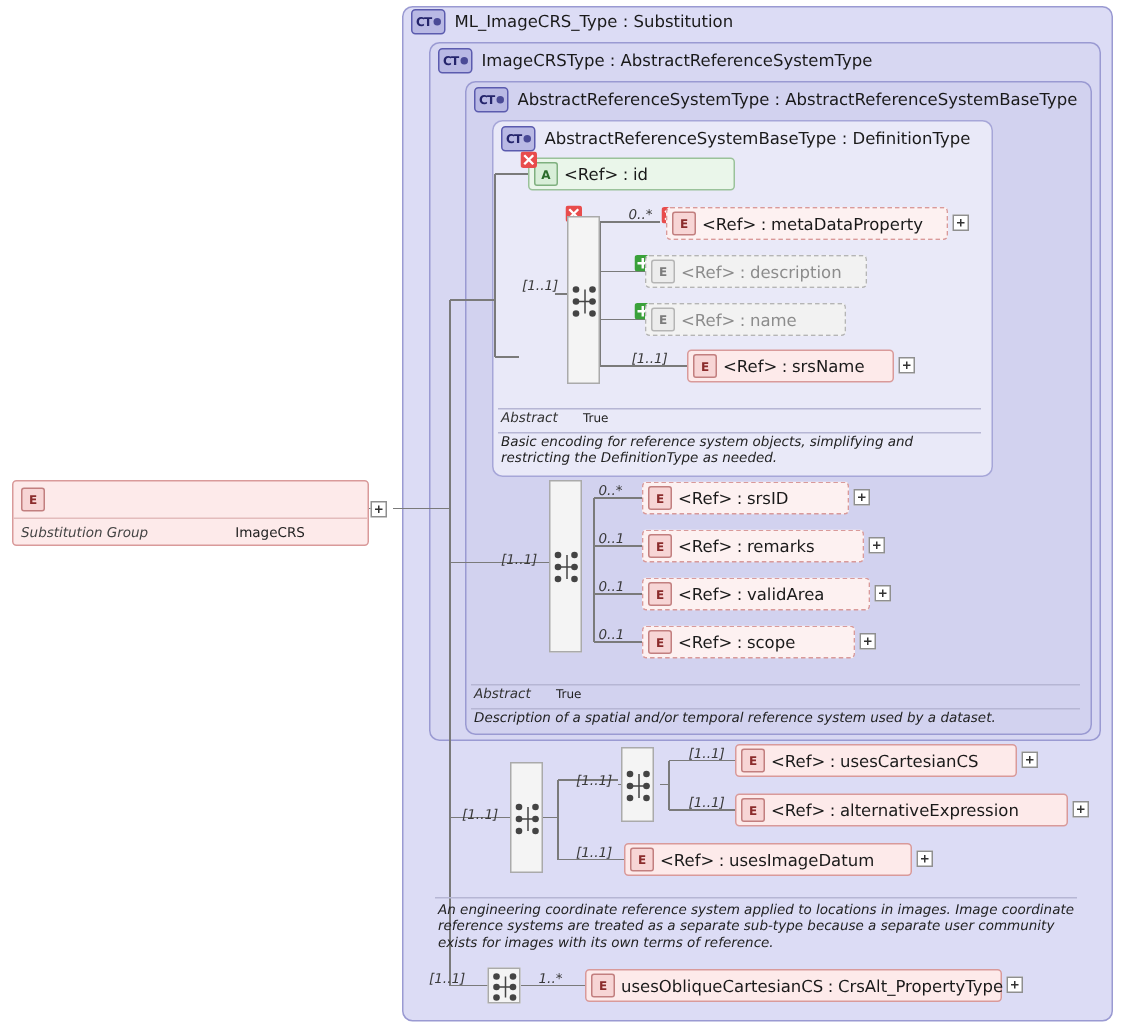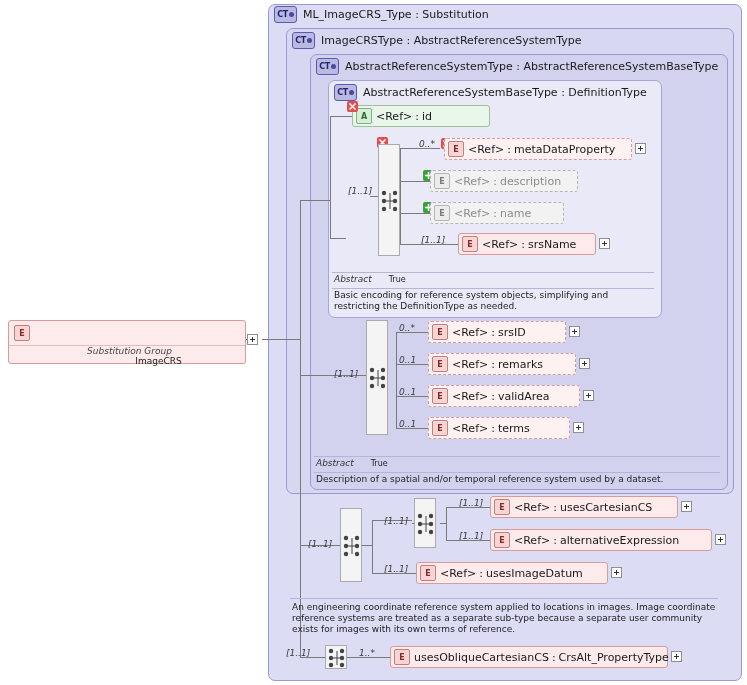--- a/index.html
+++ b/index.html
@@ -134,40 +134,40 @@
     border-radius:3px;
     box-sizing:border-box;
   }
   .root-title{
     height:24px;display:flex;align-items:center;padding-left:5px;
     border-bottom:1px solid #e3bcbc;
     font-size:11px;
   }
   .root-sub{
     height:20px;display:flex;align-items:center;padding-left:5px;
-    font-size:9px;font-style:italic;color:#444;flex-direction:column;
+    font-size:9px;font-style:italic;color:#444;
   }
   .root-sub .val{font-style:normal;margin-left:10px;color:#222;font-size:9px;padding-left:48px;}
 
   
   .abstract-row{
     position:absolute;
     font-size:9px;font-style:italic;color:#333;
     white-space:nowrap;
   }
   .abstract-row .tv{
     font-style:normal;font-size:8px;color:#222;
     border:0;margin-left:14px;
   }
   .hr{
     position:absolute;height:1px;background:#b6b6d4;
   }
   .doc{
     position:absolute;
-    font-size:9px;color:#222;
+    font-size:9px;font-style:italic;color:#222;
     line-height:11px;
   }
 
   
   .inner-card{
     position:absolute;
     background:#e9e9f8;
     border:1px solid #a6a6d8;
     border-radius:7px;
     box-sizing:border-box;
@@ -397,21 +397,21 @@
     <span class="sep">:</span>
     <span class="nm">validArea</span>
   </div>
   <div class="expander" style="left:583px;top:390px;"></div>
 
   <div class="occ" style="left:399px;top:419px;">0..1</div>
   <div class="el dashed" style="left:428px;top:417px;width:142px;">
     <span class="el-badge">E</span>
     <span class="ref">&lt;Ref&gt;</span>
     <span class="sep">:</span>
-    <span class="nm">terms</span>
+    <span class="nm">scope</span>
   </div>
   <div class="expander" style="left:573px;top:422px;"></div>
 
   <div class="hr" style="left:314px;top:456px;width:406px;"></div>
   <div class="abstract-row" style="left:316px;top:458px;">
     <span>Abstract</span>
     <span class="tv">True</span>
   </div>
   <div class="hr" style="left:314px;top:472px;width:406px;"></div>
   <div class="doc" style="left:316px;top:474px;width:402px;">Description of a spatial and/or temporal reference system used by a dataset.</div>

